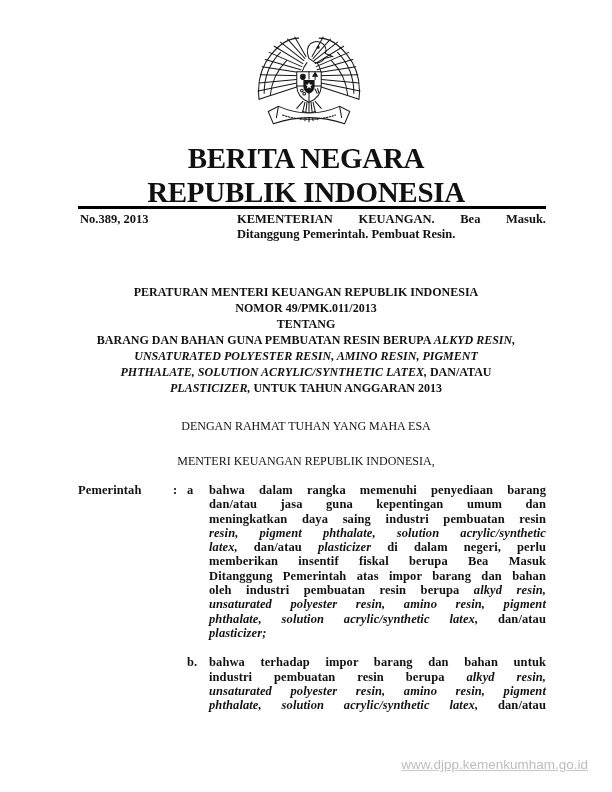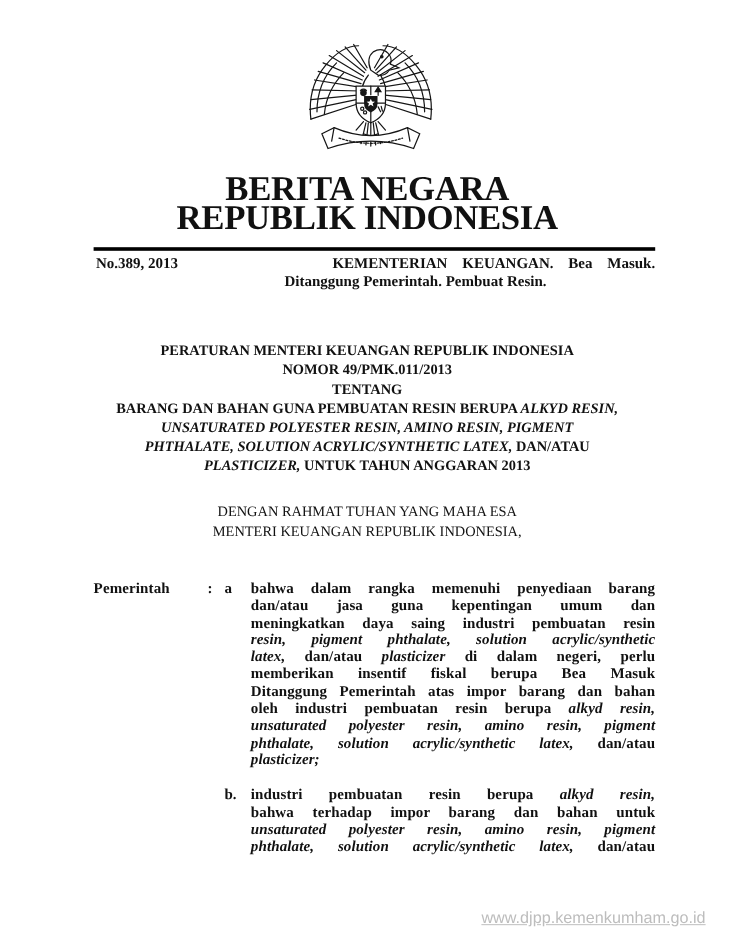--- a/index.html
+++ b/index.html
@@ -7,42 +7,42 @@
     position:relative;width:612px;height:792px;background:#ffffff;overflow:hidden;
     font-family:"Liberation Serif", serif;color:#111111;
   }
   
   .emblem{position:absolute;left:256px;top:34px;width:106px;height:102px;}
   .mast-title{
     position:absolute;left:72px;width:468px;text-align:center;
     font-weight:bold;font-size:29px;letter-spacing:-0.3px;line-height:30px;white-space:nowrap;
   }
   .mast-title.l1{top:143px;}
-  .mast-title.l2{top:167px;}
+  .mast-title.l2{top:177px;}
   .rule{position:absolute;left:78px;top:206px;width:468px;height:3px;background:#000000;}
   .issue-no{
     position:absolute;left:80px;top:212px;font-weight:bold;font-size:12.5px;white-space:nowrap;
   }
   .subject{
     position:absolute;left:237px;top:212px;width:309px;
     font-weight:bold;font-size:12.5px;line-height:14.5px;
   }
-  .just-line{text-align:justify;text-align-last:justify;margin-left:40px;}
+  .just-line{text-align:justify;text-align-last:justify;}
   
   .title-block{
     position:absolute;left:72px;top:284px;width:468px;text-align:center;
     font-weight:bold;font-size:12px;line-height:16px;
   }
   .tline{white-space:nowrap;}
   .center-line{
     position:absolute;left:72px;width:468px;text-align:center;
     font-weight:normal;font-size:12px;white-space:nowrap;
   }
   .invocation{top:419px;}
-  .authority{top:436px;}
+  .authority{top:454px;}
   
   .menimbang{
     position:absolute;left:78px;top:483px;width:468px;
     font-weight:bold;font-size:12.5px;line-height:14.3px;letter-spacing:0.1px;
     display:flex;align-items:flex-start;
   }
   .m-label{width:95px;flex:0 0 95px;}
   .m-colon{width:14px;flex:0 0 14px;}
   .m-items{flex:1 1 auto;min-width:0;}
   .m-item{display:flex;align-items:flex-start;}
@@ -145,22 +145,22 @@
             <div class="bline"><span>Ditanggung Pemerintah atas impor barang dan bahan</span></div>
             <div class="bline"><span>oleh industri pembuatan resin berupa </span><span class="it">alkyd resin,</span></div>
             <div class="bline"><span class="it">unsaturated polyester resin, amino resin, pigment</span></div>
             <div class="bline"><span class="it">phthalate, solution acrylic/synthetic latex,</span><span> dan/atau</span></div>
             <div class="bline last"><span class="it">plasticizer;</span></div>
           </div>
         </div>
         <div class="m-item">
           <div class="m-marker">b.</div>
           <div class="m-body">
+            <div class="bline"><span>bahwa terhadap impor barang dan bahan untuk</span></div>
             <div class="bline"><span>industri pembuatan resin berupa </span><span class="it">alkyd resin,</span></div>
-            <div class="bline"><span>bahwa terhadap impor barang dan bahan untuk</span></div>
             <div class="bline"><span class="it">unsaturated polyester resin, amino resin, pigment</span></div>
             <div class="bline"><span class="it">phthalate, solution acrylic/synthetic latex,</span><span> dan/atau</span></div>
           </div>
         </div>
       </div>
   </div>
 
   <div class="watermark">www.djpp.kemenkumham.go.id</div>
 
 </div>

